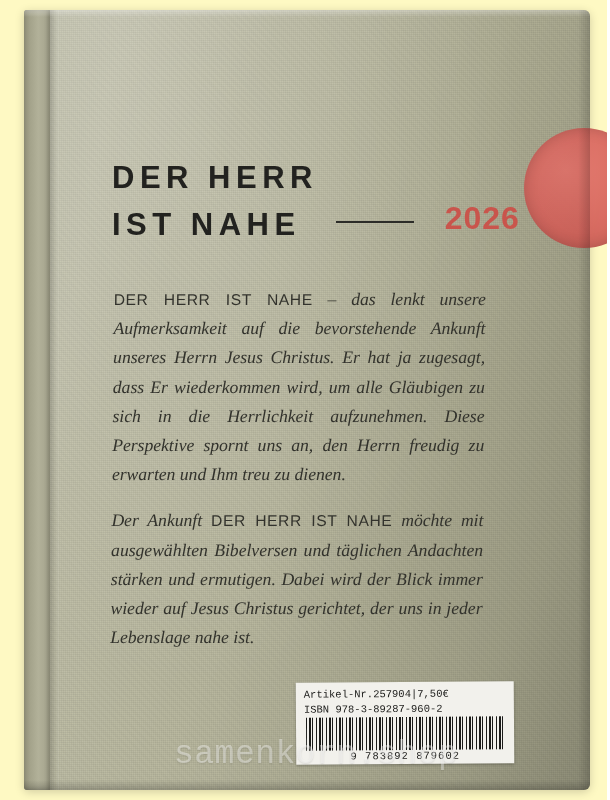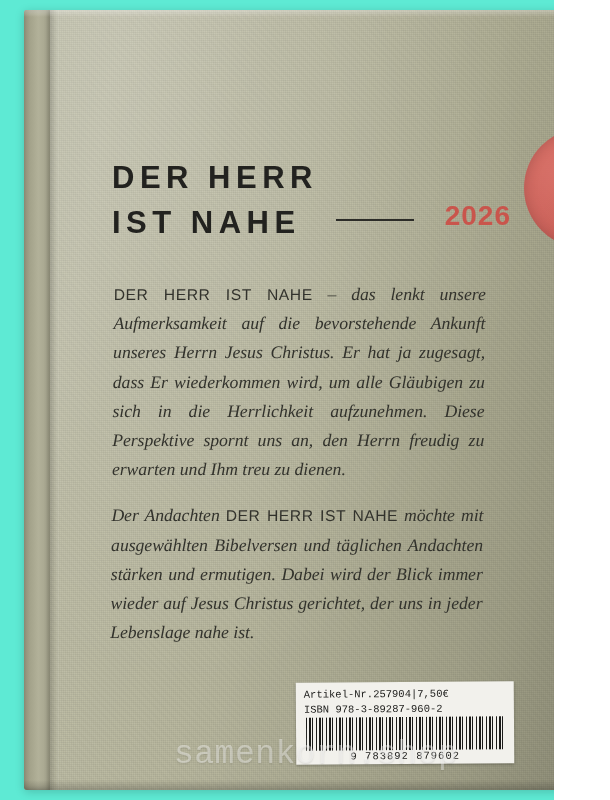--- a/index.html
+++ b/index.html
@@ -9,23 +9,23 @@
   }
   body {
     width: 610px;
     height: 800px;
     overflow: hidden;
     font-family: "Liberation Sans", sans-serif;
   }
 
   #photo {
     position: relative;
-    width: 554px;
+    width: 607px;
     height: 800px;
-    background: #5eead4;
+    background: #fef9c3;
     overflow: hidden;
   }
 
   
   #book {
     position: absolute;
     left: 24px;
     top: 10px;
     width: 566px;
     height: 780px;
@@ -145,21 +145,21 @@
   #title-rule {
     flex: 0 0 auto;
     width: 78px;
     height: 2px;
     background: #2c2c28;
     margin: 0 18px 6px 22px;
   }
   #year {
     font-family: "Liberation Sans", sans-serif;
     font-weight: bold;
-    font-size: 28px;
+    font-size: 32px;
     letter-spacing: 1px;
     color: #c9554c;
     margin-bottom: 14px;
     text-align: center;
   }
 
   #body-text {
     margin-top: 34px;
     width: 372px;
     font-family: "Liberation Serif", serif;
@@ -263,21 +263,21 @@
         <div class="title-line">DER HERR</div>
         <div id="title-row2">
           <div class="title-line">IST NAHE</div>
           <div id="title-rule"></div>
           <div id="year">2026</div>
         </div>
       </div>
 
       <div id="body-text">
         <p><span class="lead">DER HERR IST NAHE</span><span> – das lenkt unsere Aufmerksamkeit auf die bevorstehende Ankunft unseres Herrn Jesus Christus. Er hat ja zugesagt, dass Er wiederkommen wird, um alle Gläubigen zu sich in die Herrlichkeit aufzunehmen. Diese Perspektive spornt uns an, den Herrn freudig zu erwarten und Ihm treu zu dienen.</span></p>
-        <p><span>Der Andachten </span><span class="lead">DER HERR IST NAHE</span><span> möchte mit ausgewählten Bibelversen und täglichen Andachten stärken und ermutigen. Dabei wird der Blick immer wieder auf Jesus Christus gerichtet, der uns in jeder Lebenslage nahe ist.</span></p>
+        <p><span>Der Ankunft </span><span class="lead">DER HERR IST NAHE</span><span> möchte mit ausgewählten Bibelversen und täglichen Andachten stärken und ermutigen. Dabei wird der Blick immer wieder auf Jesus Christus gerichtet, der uns in jeder Lebenslage nahe ist.</span></p>
       </div>
 
     </div>
 
     <div id="barcode-label">
       <div class="bc-line" id="bc-line1">Artikel-Nr.257904|7,50€</div>
       <div class="bc-line" id="bc-line2">ISBN 978-3-89287-960-2</div>
       <div id="bars"></div>
       <div id="bc-number">9 783892 879602</div>
     </div>

